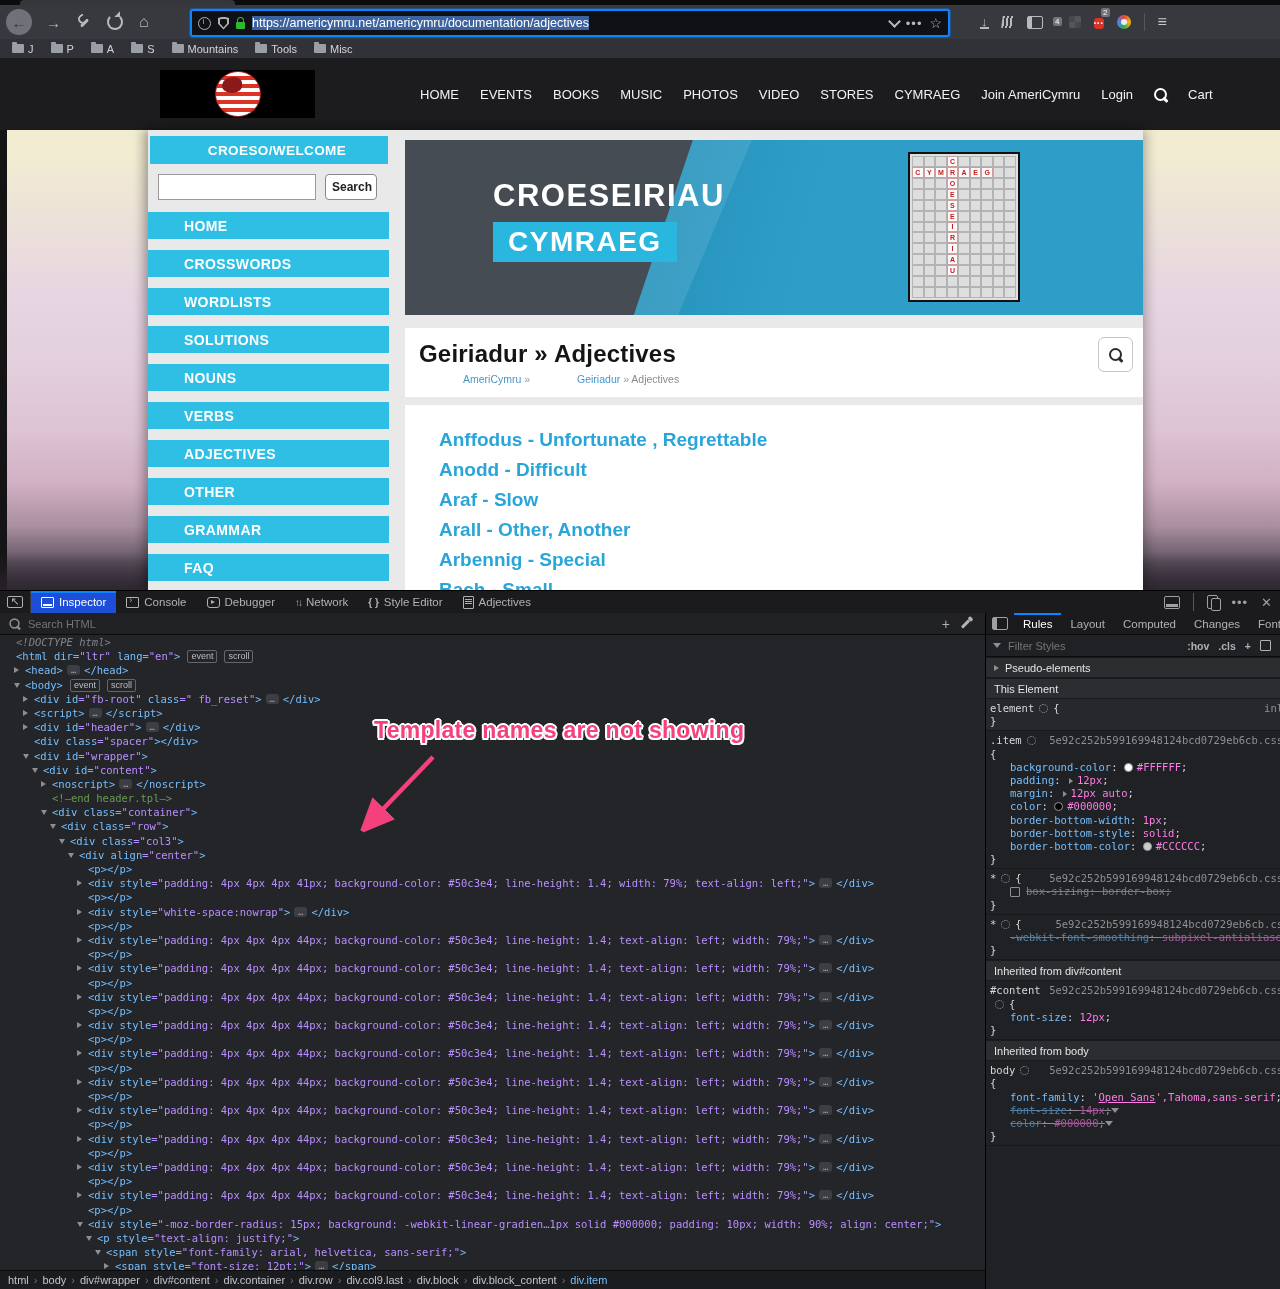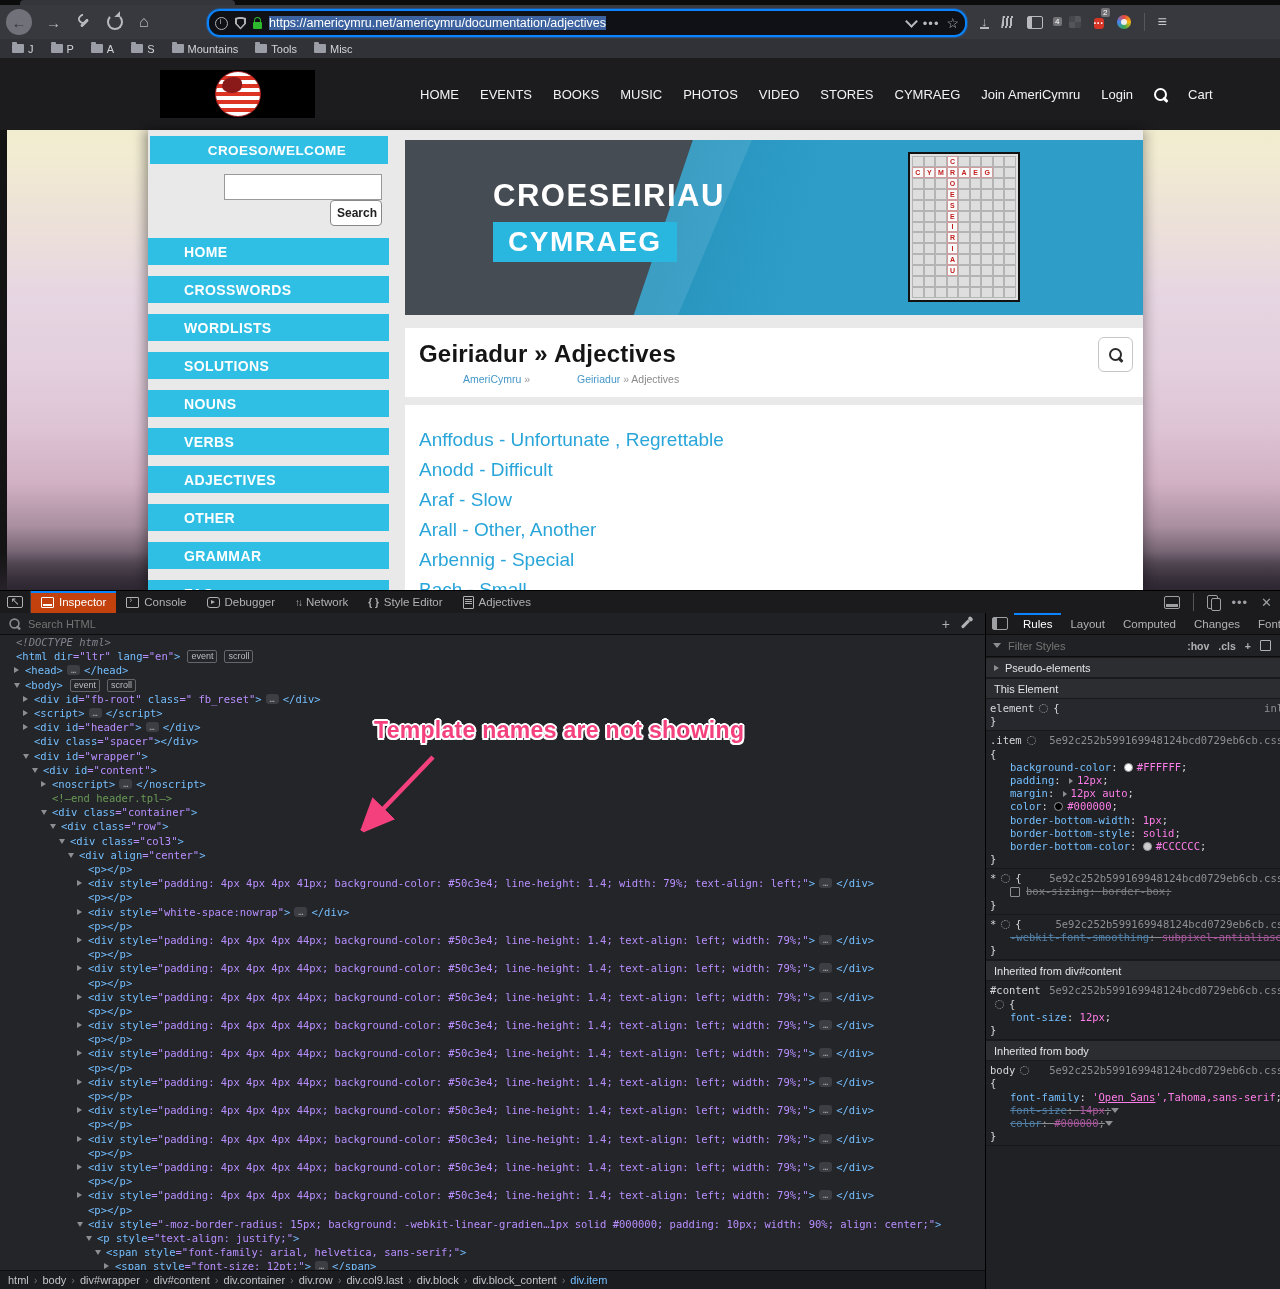--- a/index.html
+++ b/index.html
@@ -10,22 +10,22 @@
   .tab-sliver{position:absolute;left:20px;top:0;width:215px;height:5px;background:#35353c;border-radius:4px 4px 0 0;}
   .navbar{height:34px;background:#38383f;position:relative;display:flex;align-items:center;padding-left:6px;}
   .back-btn{width:26px;height:26px;border-radius:50%;background:#71717a;display:flex;align-items:center;justify-content:center;color:#33333a;font-size:15px;font-weight:bold;}
   .fwd{color:#b9b9be;font-size:15px;margin-left:14px;}
   .wrench{position:relative;width:14px;height:14px;margin-left:16px;}
   .wrench::before{content:"";position:absolute;left:6px;top:3px;width:3px;height:10px;background:#b9b9be;border-radius:2px;transform:rotate(45deg);}
   .wrench::after{content:"";position:absolute;left:1px;top:-1px;width:6px;height:6px;border:2px solid #b9b9be;border-radius:50%;border-top-color:transparent;transform:rotate(45deg);}
   .reload{position:relative;width:12px;height:12px;margin-left:16px;border:2px solid #b9b9be;border-radius:50%;border-top-color:transparent;}
   .reload::after{content:"";position:absolute;right:-3px;top:-3px;border:4px solid transparent;border-left-color:#b9b9be;transform:rotate(45deg);}
   .homeico{color:#b9b9be;font-size:16px;margin-left:16px;}
-  .urlbar{position:absolute;left:207px;top:4px;width:744px;height:24px;background:#101116;border:2px solid #0a84ff;
-    box-shadow:0 0 0 1px rgba(10,132,255,.35);border-radius:13px;display:flex;align-items:center;padding:0 6px;gap:7px;}
+  .urlbar{position:absolute;left:190px;top:4px;width:744px;height:24px;background:#101116;border:2px solid #0a84ff;
+    box-shadow:0 0 0 1px rgba(10,132,255,.35);border-radius:3px;display:flex;align-items:center;padding:0 6px;gap:7px;}
   .info-ico{width:11px;height:11px;border:1.5px solid #b1b1b3;border-radius:50%;position:relative;flex:none;}
   .info-ico::after{content:"i";position:absolute;left:3.5px;top:-1px;font-size:8px;color:#b1b1b3;}
   .shield-ico{width:11px;height:13px;background:#b1b1b3;clip-path:polygon(50% 0,100% 12%,100% 55%,50% 100%,0 55%,0 12%);position:relative;flex:none;}
   .shield-ico::after{content:"";position:absolute;left:2px;top:2px;right:2px;bottom:2px;background:#101116;clip-path:polygon(50% 0,100% 12%,100% 55%,50% 100%,0 55%,0 12%);}
   .lock-ico{position:relative;width:9px;height:7px;background:#2db82d;border-radius:1px;margin-top:4px;flex:none;}
   .lock-ico::before{content:"";position:absolute;left:1px;top:-5px;width:5px;height:5px;border:1.5px solid #2db82d;border-bottom:none;border-radius:4px 4px 0 0;}
   .url-text{font-size:12.5px;color:#fff;white-space:nowrap;overflow:hidden;flex:1;}
   .url-text .sel{background:#3c639f;padding:1px 0;}
   .chev{width:7px;height:7px;border-right:2px solid #b9b9be;border-bottom:2px solid #b9b9be;transform:rotate(45deg);margin-top:-4px;flex:none;}
   .dots3{color:#b9b9be;font-size:13px;letter-spacing:1px;flex:none;}
@@ -60,50 +60,50 @@
   .site-nav{position:absolute;left:420px;top:0;height:72px;display:flex;align-items:center;gap:21px;color:#f2f2f2;}
   .nav-items{display:flex;align-items:center;gap:21px;}
   .nav-link{font-size:13px;cursor:pointer;white-space:nowrap;}
   .mag{position:relative;width:9px;height:9px;border:2px solid currentColor;border-radius:50%;display:inline-block;}
   .mag::after{content:"";position:absolute;width:2.5px;height:6px;background:currentColor;left:8px;top:7px;transform:rotate(-45deg);border-radius:1px;}
   .hdr-mag{color:#fff;}
   .site-container{position:absolute;left:148px;top:72px;width:995px;height:460px;background:#e9e9e9;box-shadow:-5px 0 10px rgba(0,0,0,.3),5px 0 10px rgba(0,0,0,.2);}
   .sidebar{position:absolute;left:0;top:0;width:242px;}
   .side-btn{background:#2fbfe5;color:#fff;font-weight:bold;height:27px;display:flex;align-items:center;padding-left:36px;font-size:14px;letter-spacing:.4px;margin:0 1px 11px 0;cursor:pointer;}
   .welcome{justify-content:center;padding-left:16px;margin:6px 2px 10px;height:28px;font-size:13.5px;}
-  .side-search{display:flex;align-items:flex-end;margin:0 8px 12px 10px;flex-direction:column;}
+  .side-search{display:flex;align-items:flex-start;margin:0 8px 12px 10px;}
   .side-input{width:152px;height:22px;border:1px solid #999;background:#fff;outline:none;}
   .side-search-btn{width:52px;height:26px;margin-left:9px;background:#fff;border:1px solid #888;border-radius:4px;font-weight:bold;font-size:12px;color:#222;}
   .main-col{position:absolute;left:257px;top:0;width:738px;height:364px;}
   .banner{position:absolute;left:0;top:10px;width:738px;height:175px;background:linear-gradient(105deg,#1a7fa8 0%,#2e9ec8 55%,#2e9ec8 100%);overflow:hidden;}
   .banner-dark{position:absolute;inset:0;background:#454c53;clip-path:polygon(0 0,39% 0,31% 100%,0 100%);}
   .banner-lite{position:absolute;inset:0;background:rgba(255,255,255,.10);clip-path:polygon(39% 0,47% 0,37% 100%,31% 100%);}
   .banner-line1{position:absolute;left:88px;top:38px;font-size:31px;font-weight:bold;color:#fff;letter-spacing:1.5px;}
   .banner-line2{position:absolute;left:88px;top:82px;background:#29b7e0;color:#fff;font-size:28px;font-weight:bold;padding:4px 15px;letter-spacing:1.5px;}
   .crossword{position:absolute;left:503px;top:12px;width:112px;height:150px;background:#e0e0e0;border:2px solid #111;
     display:grid;grid-template-columns:repeat(9,1fr);grid-template-rows:repeat(13,1fr);padding:2px;box-sizing:border-box;}
   .cw-cell{border:.5px solid #b4b4b4;background:#dedede;font-size:7px;font-weight:bold;color:#c41e1e;display:flex;align-items:center;justify-content:center;}
   .cw-letter{background:#fafafa;border-color:#cf9d9d;}
   .titlebox{position:absolute;left:0;top:198px;width:738px;height:69px;background:#fff;box-sizing:border-box;padding:12px 14px;}
   .page-title{margin:0;font-size:24px;color:#151515;letter-spacing:.2px;}
   .crumbs{margin-top:5px;font-size:10.5px;color:#999;}
   .crumbs .crumb-link{color:#4596c8;cursor:pointer;margin-left:44px;}
   .crumbs .crumb-cur{color:#8a8a8a;}
   .title-search{position:absolute;right:10px;top:9px;width:33px;height:33px;border:1px solid #c6c6c6;border-radius:6px;background:#fff;display:flex;align-items:center;justify-content:center;cursor:pointer;}
   .dark-mag{color:#2b2b2b;}
   .contentbox{position:absolute;left:0;top:275px;width:738px;height:185px;background:#fff;box-sizing:border-box;padding:24px 14px 0;}
-  .adj-item{font-size:19px;font-weight:normal;color:#29a5d9;margin-bottom:8px;cursor:pointer;}
+  .adj-item{font-size:19px;font-weight:bold;color:#29a5d9;margin-bottom:8px;cursor:pointer;margin-left:20px;}
   
   .devtools{position:absolute;left:0;top:590px;width:1280px;height:699px;background:#232529;border-top:1px solid #000;box-sizing:border-box;}
   .dt-toolbar{height:22px;background:#1b1b1e;border-bottom:1px solid #0c0c0d;display:flex;align-items:stretch;}
   .dt-pick{width:30px;border-right:1px solid #3a3a3e;display:flex;align-items:center;justify-content:center;}
   .dt-pick::after{content:"↖";color:#b1b1b3;font-size:11px;border:1px solid #b1b1b3;border-radius:2px;padding:0 2px 1px;line-height:9px;}
   .dt-tabs{display:flex;align-items:stretch;}
   .dt-tab{display:flex;align-items:center;gap:5px;padding:0 10px;color:#b1b1b3;font-size:11.5px;cursor:pointer;}
-  .dt-tab.active{color:#fff;background:#c2410c;box-shadow:inset 0 2px 0 #0a84ff;}
+  .dt-tab.active{color:#fff;background:#1d4ed8;box-shadow:inset 0 2px 0 #0a84ff;}
   .ti{width:11px;height:9px;border:1px solid currentColor;border-radius:1px;position:relative;display:inline-block;}
   .ti-cons::after{content:"›";position:absolute;left:2px;top:-3px;font-size:9px;}
   .ti-debug{border-radius:3px;}
   .ti-debug::after{content:"";position:absolute;left:3px;top:2px;border:2.5px solid transparent;border-left:4px solid currentColor;}
   .ti-net{border:none;width:auto;height:auto;font-size:10px;letter-spacing:-2px;}
   .ti-style{border:none;width:auto;height:auto;font-size:10px;font-weight:bold;}
   .ti-scratch{width:9px;height:11px;}
   .ti-scratch::after{content:"";position:absolute;left:1px;top:2px;right:1px;height:1px;background:currentColor;box-shadow:0 2px 0 currentColor,0 4px 0 currentColor;}
   .ti-insp::after{content:"";position:absolute;left:1px;bottom:1px;right:1px;height:2px;background:currentColor;}
   .dt-tb-right{margin-left:auto;display:flex;align-items:center;gap:13px;padding-right:8px;color:#9fa0a4;}

